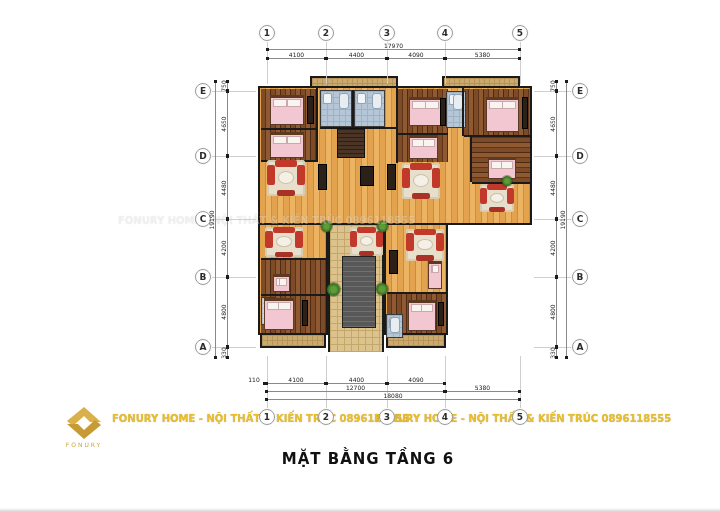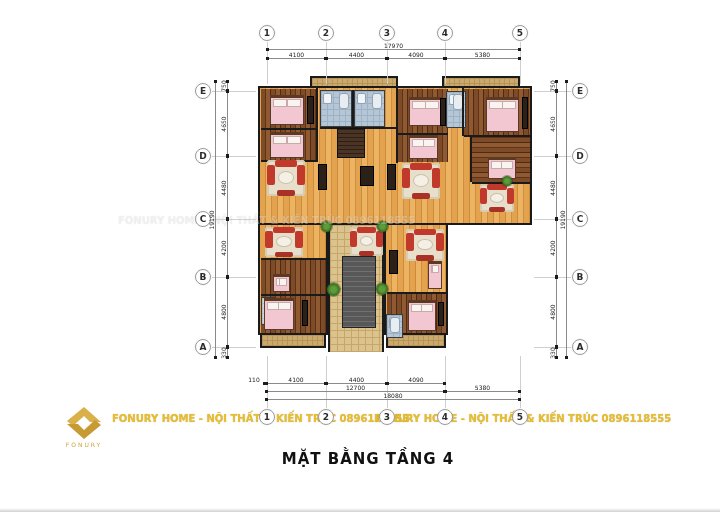--- a/index.html
+++ b/index.html
@@ -184,21 +184,21 @@
   <div class="wm" style="left:374px;top:413px;">FONURY HOME - NỘI THẤT &amp; KIẾN TRÚC 0896118555</div>
 
   <div style="position:absolute;left:62px;top:406px;width:44px;height:34px;">
     <svg width="44" height="34" viewBox="0 0 40 34">
       <path d="M20 1 L37 16 L26 16 L20 10 L9 20 L3 15 Z" fill="#d9b04a"></path>
       <path d="M20 33 L3 18 L14 18 L20 24 L31 14 L37 19 Z" fill="#c79a34"></path>
     </svg>
   </div>
   <div class="logo-text">FONURY</div>
 
-  <div class="title">MẶT BẰNG  TẦNG 4</div>
+  <div class="title">MẶT BẰNG  TẦNG 6</div>
 
   <div class="page-shadow"></div>
 <div class="gcircle" style="left: 259px; top: 25px;">1</div>
     <div class="gcircle" style="left: 259px; top: 409px;">1</div>
     <div class="gcircle" style="left: 318px; top: 25px;">2</div>
     <div class="gcircle" style="left: 318px; top: 409px;">2</div>
     <div class="gcircle" style="left: 379px; top: 25px;">3</div>
     <div class="gcircle" style="left: 379px; top: 409px;">3</div>
     <div class="gcircle" style="left: 437px; top: 25px;">4</div>
     <div class="gcircle" style="left: 437px; top: 409px;">4</div>

